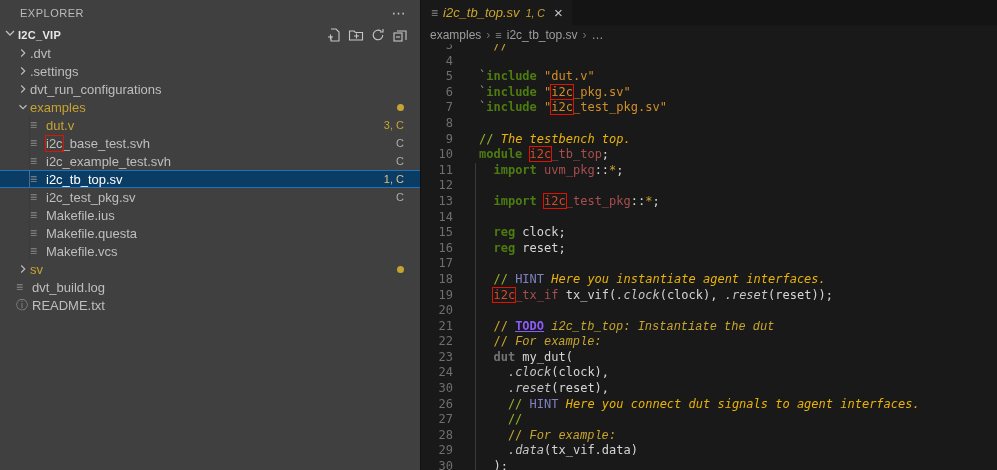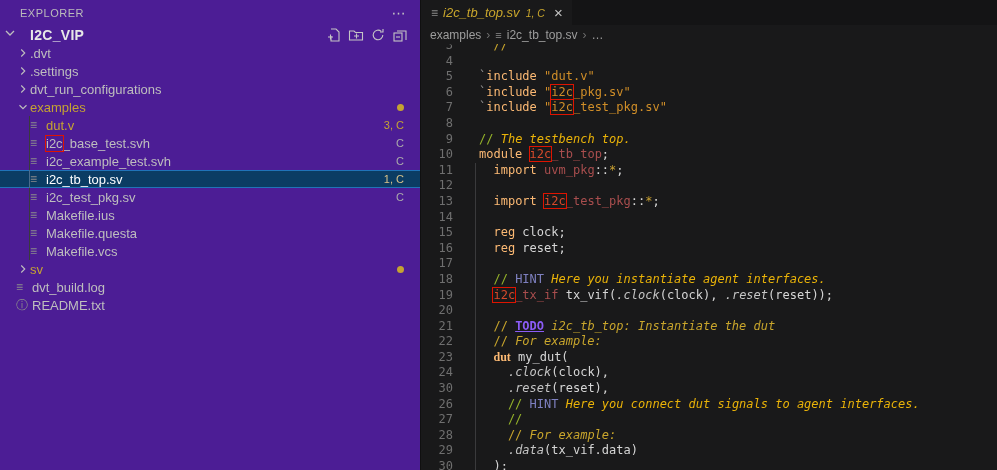--- a/index.html
+++ b/index.html
@@ -1,26 +1,26 @@
 <!DOCTYPE html>
 <html><head>
 <meta charset="utf-8">
 <style>
   * { margin:0; padding:0; box-sizing:border-box; }
   html,body { background:#101010; }
   .app { width:997px; height:470px; display:flex; overflow:hidden;
          font-family:"Liberation Sans", sans-serif; background:#19191A; }
 
   
-  .sidebar { width:420px; flex-shrink:0; background:#4c1d95; color:#BEBEBE; position:relative; }
+  .sidebar { width:420px; flex-shrink:0; background:#404040; color:#BEBEBE; position:relative; }
   .sb-header { height:26px; display:flex; align-items:center; padding:0 14px 0 20px;
                font-size:11px; letter-spacing:.5px; color:#BBBBBB; }
   .sb-header .more { margin-left:auto; color:#C5C5C5; font-size:14px; cursor:pointer; }
   .section-row { height:18px; display:flex; align-items:center; padding-left:2px; }
-  .section-row .root-label { font-size:14px; font-weight:bold; color:#E7E7E7; letter-spacing:.3px;margin-left:12px; }
+  .section-row .root-label { font-size:11px; font-weight:bold; color:#E7E7E7; letter-spacing:.3px; }
   .section-row .actions { margin-left:auto; display:flex; gap:5px; padding-right:12px; }
   .section-row .actions .aicon { width:17px; height:16px; display:flex; align-items:center; justify-content:center; cursor:pointer; }
 
   .trow { height:18px; display:flex; align-items:center; position:relative;
           font-size:13px; color:#BEBEBE; padding-right:16px; cursor:pointer; }
   .trow.lvl1 { padding-left:16px; }
   .trow.lvl2 { padding-left:30px; }
   .trow.lvl2::before { content:""; position:absolute; left:29px; top:0; bottom:0; width:1px; background:#3A3A3C; }
   .trow .chev { width:14px; height:16px; display:flex; align-items:center; flex-shrink:0; }
   .trow .ficon { width:16px; flex-shrink:0; color:#8C8C8C; font-size:12px; line-height:16px; }
@@ -53,36 +53,36 @@
   .bc-item { cursor:pointer; }
 
   .code { position:relative; height:426px; overflow:hidden;
           font-family:"DejaVu Sans Mono", monospace; font-size:12px; }
   .code .guide { position:absolute; left:54px; top:119px; bottom:0; width:1px; background:#3A3A3C; }
   #code-lines { margin-top:-6px; position:relative; }
   .cl { height:15.6px; display:flex; white-space:pre; line-height:15.6px; }
   .ln { width:32px; text-align:right; color:#6F6F6F; flex-shrink:0; }
   .lc { margin-left:26px; white-space:pre; }
 
-  .tk-kw   { color:#fdba74; font-weight:normal; }
+  .tk-kw   { color:#4d7c0f; font-weight:bold; }
   .tk-pp   { color:#9A9A9A; }
   .tk-str  { color:#D08E28; }
   .tk-strbox { color:#D08E28; outline:1px solid #DE1400; }
   .tk-redbox { color:#D84A2B; outline:1px solid #DE1400; }
   .tk-type { color:#A94E4E; }
   .tk-pl   { color:#D6D6D6; }
   .tk-port { color:#C5C5C5; font-style:italic; }
   .tk-cg   { color:#95B32A; }
   .tk-cg-i { color:#eab308; font-style:italic; }
   .tk-cy   { color:#C9A62C; }
-  .tk-cy-i { color:#C9A62C; font-style:italic; }
+  .tk-cy-i { color:#C9A62C; font-style:italic;font-family:Liberation Mono, monospace; }
   .tk-hint { color:#7E80C0; }
   .tk-todo { color:#8b5cf6; font-weight:bold;text-decoration:underline; }
   .tk-star { color:#C8A030; }
-  .tk-dut  { color:#fdba74; font-weight:bold;font-family:Liberation Serif, serif; }
+  .tk-dut  { color:#737373; font-weight:bold; }
 </style>
 </head>
 <body>
 
 <div class="app">
 
   <aside class="sidebar">
     <div class="sb-header">
       <span>EXPLORER</span>
       <span class="more">⋯</span>

